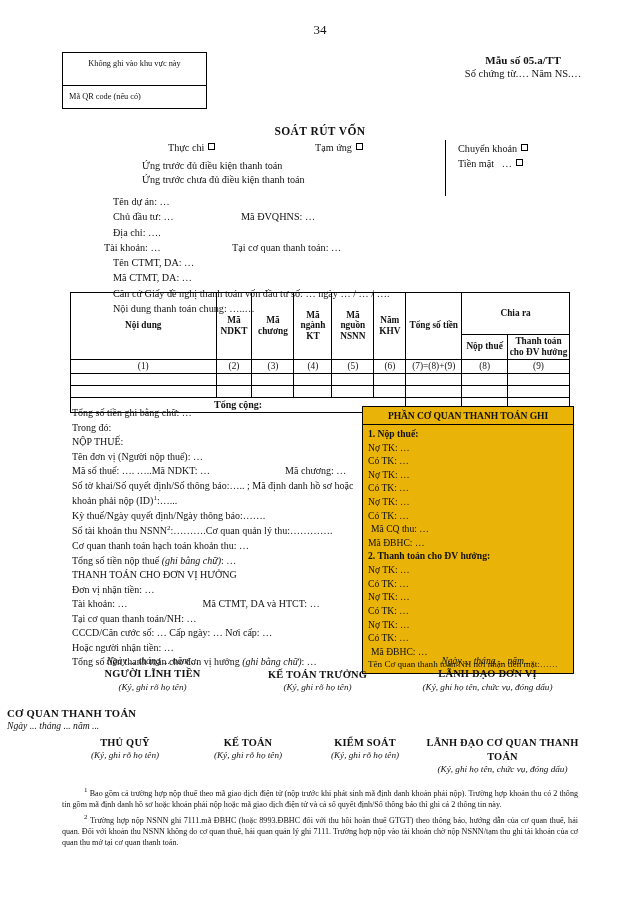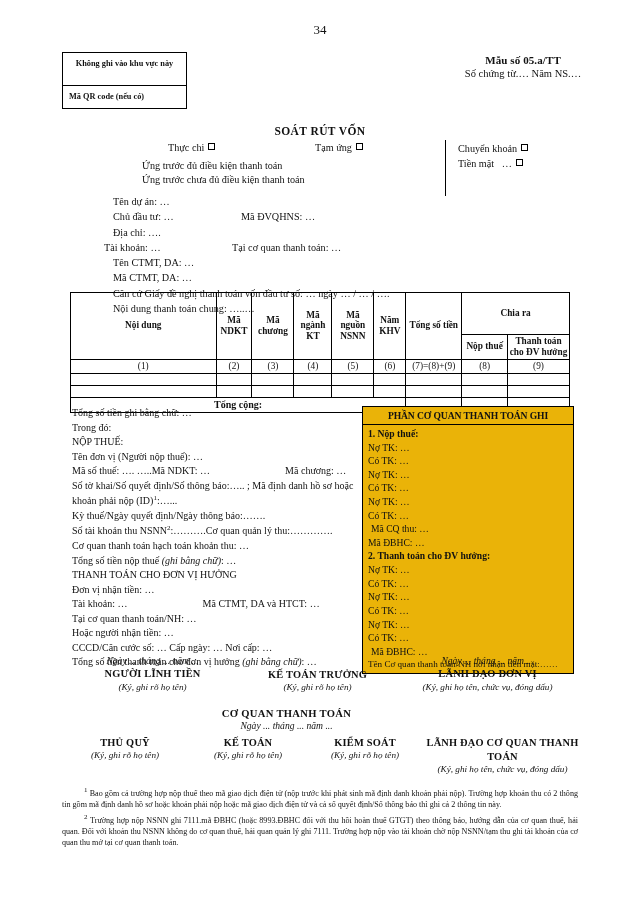--- a/index.html
+++ b/index.html
@@ -15,23 +15,22 @@
   .page { position:absolute; inset:0; }
 
   
   .page-number {
     position:absolute; top:22px; left:0; width:640px;
     text-align:center; font-size:13px;font-family:Liberation Serif, serif;
   }
 
   
   .stamp-box {
-    position:absolute; left:62px; top:52px; width:125px;
+    position:absolute; left:62px; top:52px; width:145px;
     border:1px solid #000;
-    font-weight:bold;
   }
   .stamp-cell {
     padding:5px 4px 5px 4px; text-align:center;
     font-size:8.3px; line-height:1.35;
   }
   .stamp-cell.top { border-bottom:1px solid #000; min-height:33px; }
   .stamp-cell.bottom { text-align:left; padding-left:6px; min-height:22px;
     display:flex; align-items:center; }
 
   
@@ -112,21 +111,21 @@
   .agency-body .r.small { font-size:9.1px; }
 
   
   .sig-row1 { position:absolute; left:70px; top:655px; width:505px; height:48px; }
   .sig { position:absolute; text-align:center; }
   .sig .date { font-style:italic; font-size:9.6px; line-height:1.3; }
   .sig .role { font-weight:bold; font-size:10.4px; line-height:1.35; letter-spacing:.2px; }
   .sig .note { font-style:italic; font-size:9.2px; line-height:1.3; }
 
   .pay-agency-head {
-    position:absolute; top:708px; left:15px; width:543px; text-align:center;
+    position:absolute; top:708px; left:7px; width:543px; 
   }
   .pay-agency-head .t { font-weight:bold; font-size:10.6px; letter-spacing:.3px; }
   .pay-agency-head .d { font-style:italic; font-size:9.6px; margin-top:1px; }
 
   .sig-row2 { position:absolute; left:60px; top:736px; width:520px; height:34px; }
 
   
   .footnotes { position:absolute; left:62px; top:786px; width:516px; }
   .footnotes p {
     margin:0 0 2px 0; font-size:8.1px; line-height:1.42; text-align:justify;
@@ -270,22 +269,22 @@
       <span>Tổng số tiền nộp thuế </span><span class="b i">(ghi bằng chữ)</span><span>: …</span>
     </div>
     <div class="l b">THANH TOÁN CHO ĐƠN VỊ HƯỞNG</div>
     <div class="l">Đơn vị nhận tiền: …</div>
     <div class="l">
       <span>Tài khoản: …</span>
       <span class="tab"></span>
       <span>Mã CTMT, DA và HTCT: …</span>
     </div>
     <div class="l">Tại cơ quan thanh toán/NH: …</div>
+    <div class="l">CCCD/Căn cước số: … Cấp ngày: … Nơi cấp: …</div>
     <div class="l">Hoặc người nhận tiền: …</div>
-    <div class="l">CCCD/Căn cước số: … Cấp ngày: … Nơi cấp: …</div>
     <div class="l">
       <span>Tổng số tiền thanh toán cho đơn vị hưởng </span><span class="b i">(ghi bằng chữ)</span><span>: …</span>
     </div>
   </div>
 
   <div class="agency-box">
     <div class="agency-title">PHẦN CƠ QUAN THANH TOÁN GHI</div>
     <div class="agency-body">
       <div class="r b">1. Nộp thuế:</div>
       <div class="r">Nợ TK: …</div>

